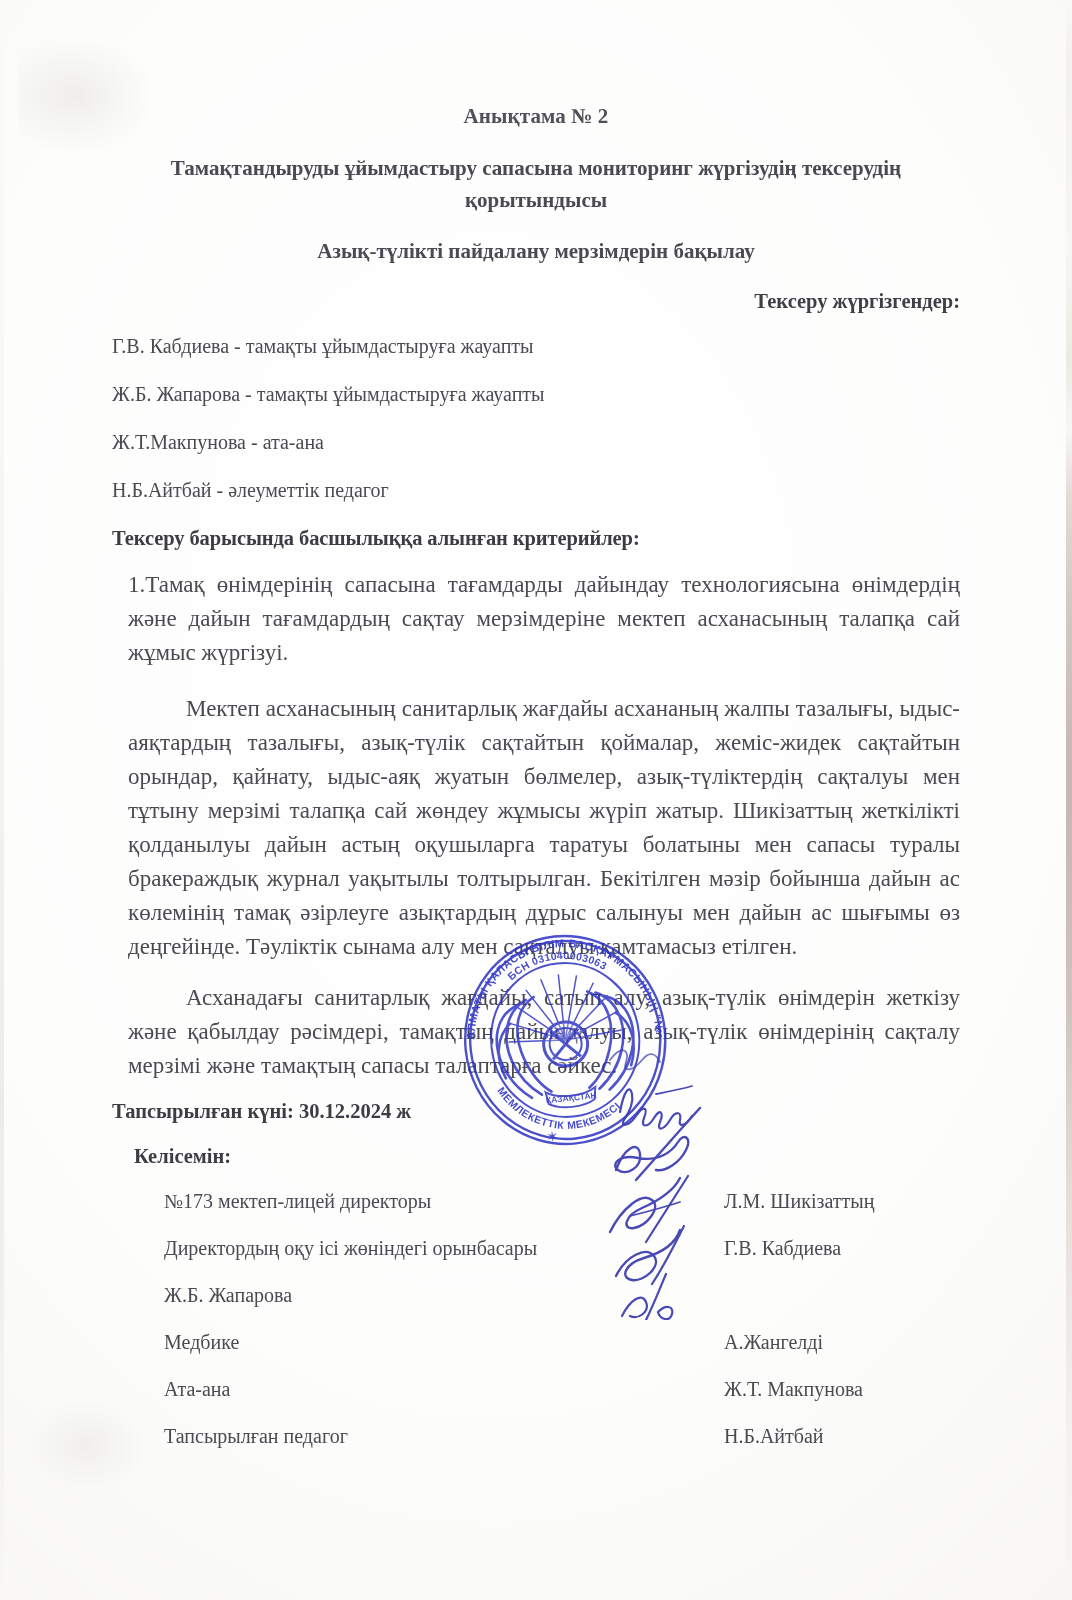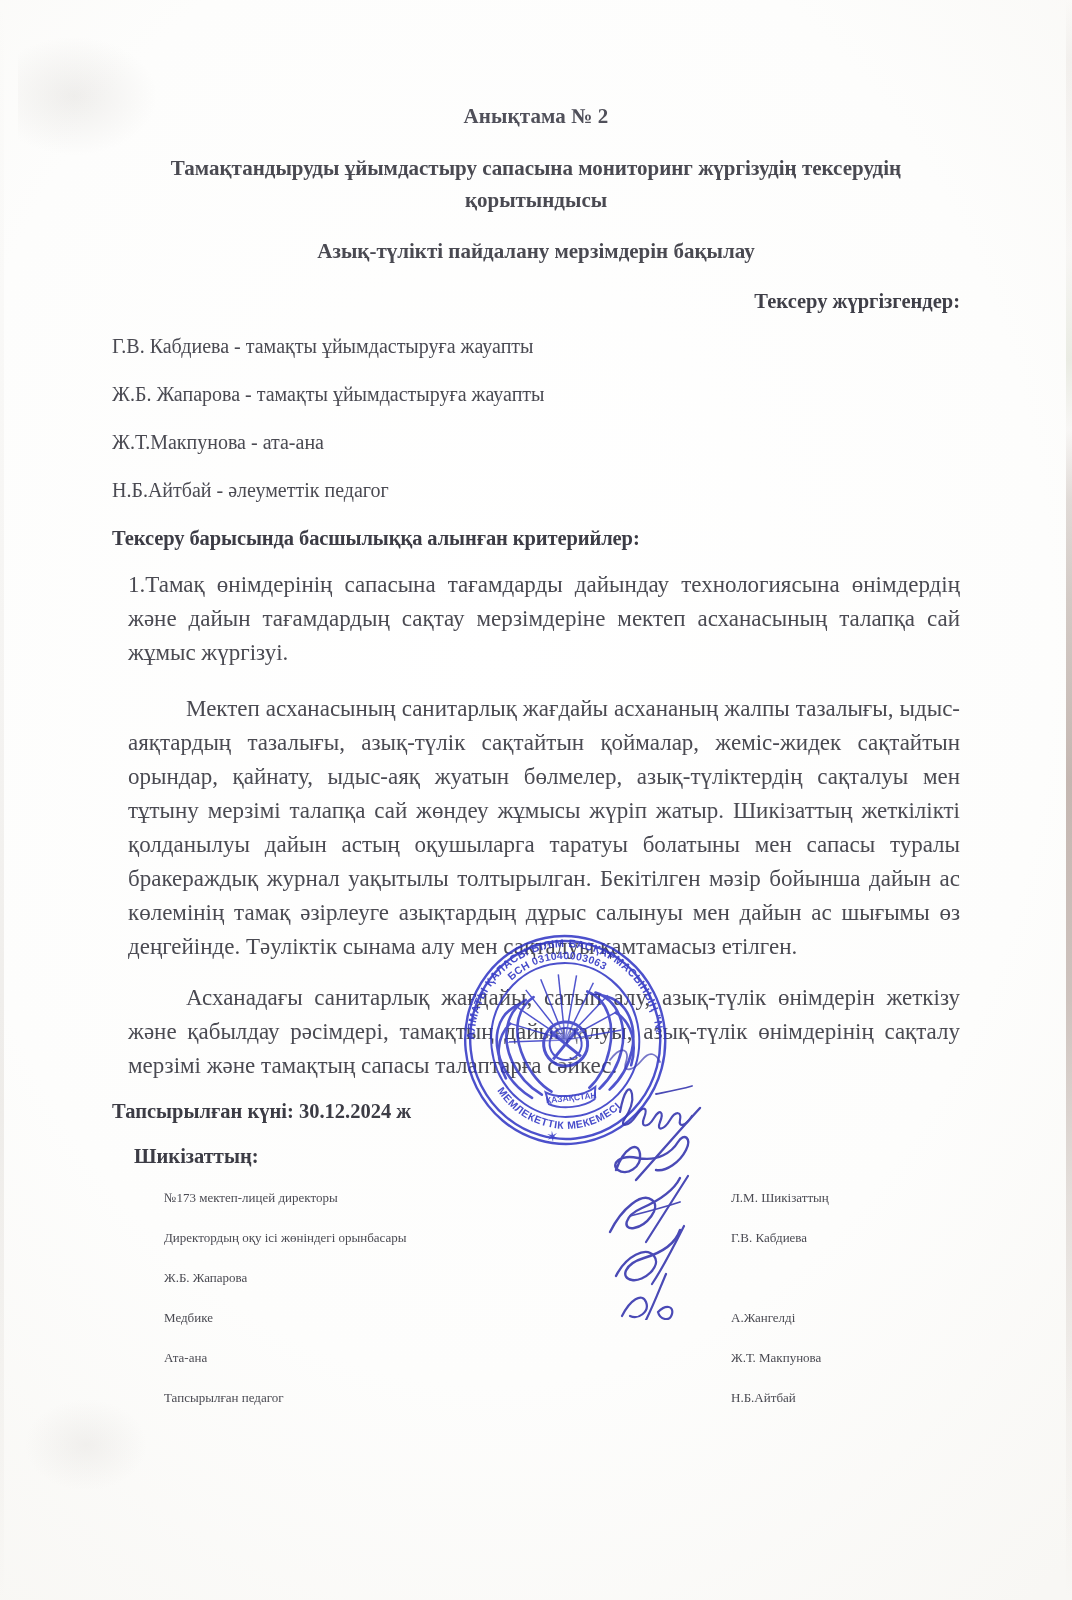--- a/index.html
+++ b/index.html
@@ -159,23 +159,22 @@
   
   .sign-block {
     margin-left: 52px;
     width: 796px;
     position: relative;
   }
   .sign-row {
     display: flex;
     align-items: baseline;
     margin-bottom: 24px;
-    font-size: 13px;
-    color: #4a4a52;
-    gap: 7px;
+    font-size: 20px;
+    color: #4a4a52;
   }
   .sign-role {
     width: 560px;
     flex: 0 0 560px;
     white-space: nowrap;
   }
   .sign-name {
     flex: 1 1 auto;
     white-space: nowrap;
   }
@@ -226,21 +225,21 @@
     <div class="person-line">Ж.Т.Макпунова - ата-ана</div>
     <div class="person-line">Н.Б.Айтбай - әлеуметтік педагог</div>
 
     <div class="criteria-head">Тексеру барысында басшылыққа алынған критерийлер:</div>
 
     <div class="para first">1.Тамақ өнімдерінің сапасына тағамдарды дайындау технологиясына өнімдердің және дайын тағамдардың сақтау мерзімдеріне мектеп асханасының талапқа сай жұмыс жүргізуі.</div>
     <div class="para indent">Мектеп асханасының санитарлық жағдайы асхананың жалпы тазалығы, ыдыс-аяқтардың тазалығы, азық-түлік сақтайтын қоймалар, жеміс-жидек сақтайтын орындар, қайнату, ыдыс-аяқ жуатын бөлмелер, азық-түліктердің сақталуы мен тұтыну мерзімі талапқа сай жөндеу жұмысы жүріп жатыр. Шикізаттың жеткілікті қолданылуы дайын астың оқушыларга таратуы болатыны мен сапасы туралы бракераждық журнал уақытылы толтырылган. Бекітілген мәзір бойынша дайын ас көлемінің тамақ әзірлеуге азықтардың дұрыс салынуы мен дайын ас шығымы өз деңгейінде. Тәуліктік сынама алу мен сақталуы қамтамасыз етілген.</div>
     <div class="para indent">Асханадағы санитарлық жағдайы, сатып алу, азық-түлік өнімдерін жеткізу және қабылдау рәсімдері, тамақтың дайындалуы, азық-түлік өнімдерінің сақталу мерзімі және тамақтың сапасы талаптарға сәйкес.</div>
 
     <div class="date-line">Тапсырылған күні: 30.12.2024 ж</div>
-    <div class="agree-line">Шикізаттың:</div>
+    <div class="agree-line">Келісемін:</div>
 
     <div class="sign-block">
       <div class="sign-row">
         <span class="sign-role">№173 мектеп-лицей директоры</span>
         <span class="sign-name">Л.М. Шикізаттың</span>
       </div>
       <div class="sign-row">
         <span class="sign-role">Директордың оқу ісі жөніндегі орынбасары</span>
         <span class="sign-name">Г.В. Кабдиева</span>
       </div>

